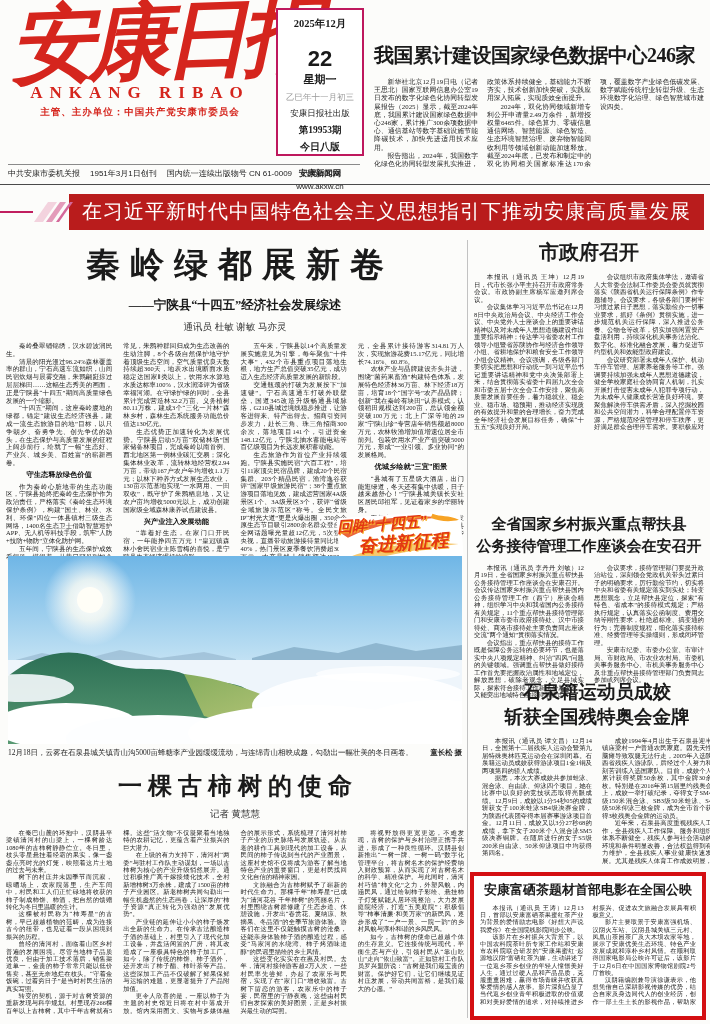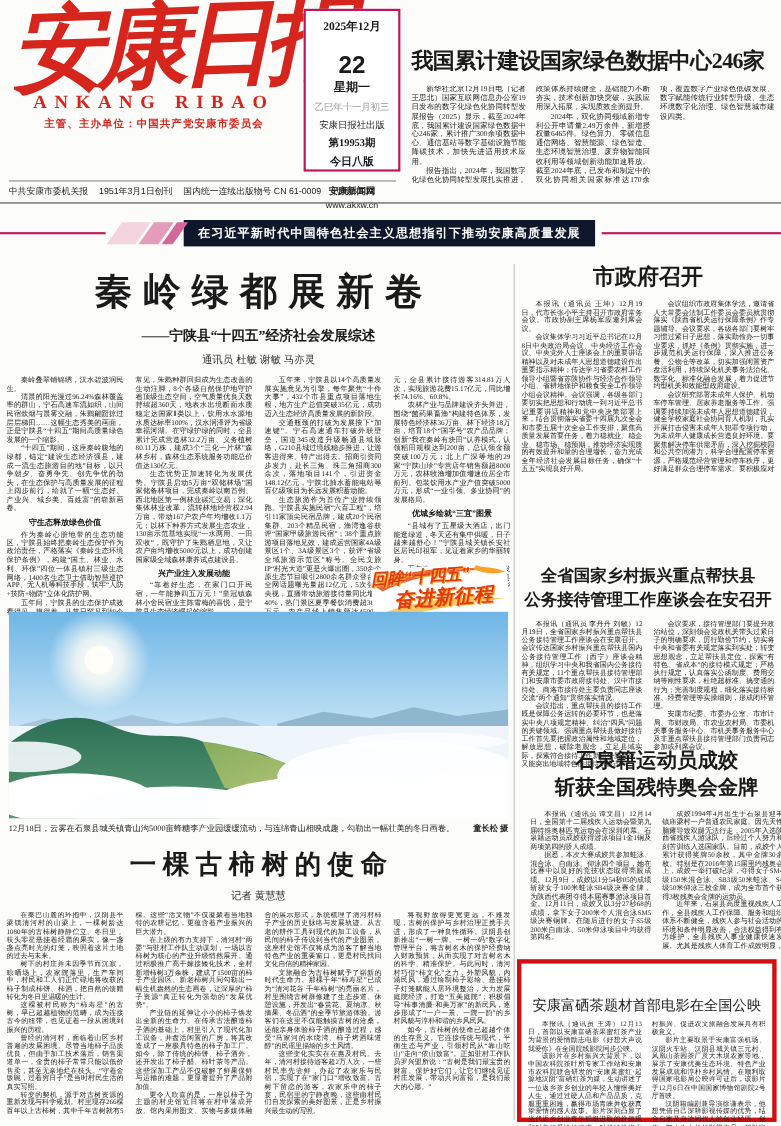--- a/index.html
+++ b/index.html
@@ -43,21 +43,21 @@
   
   .topstory{left:374px;top:42px;width:330px;}
   .topstory h1{font-size:20px;font-weight:900;letter-spacing:-.5px;white-space:nowrap;}
   .topstory .cols{margin-top:9px;columns:3;column-gap:9px;height:96px;font-size:6.8px;line-height:8.2px;}
   .header-rule{left:0;top:184px;width:710px;border-top:1.5px solid #4a4a4a;}
 
   
   .banner{left:0;top:197px;width:710px;height:30px;display:flex;align-items:center;}
   .b-line{height:2px;background:#c01f5f;}
   .b-slash{height:20px;transform:skewX(-35deg);margin-right:3px;}
-  .banner-bar{background:#0f172a;color:#fff;font-weight:700;font-size:11px;
+  .banner-bar{background:#b91c1c;color:#fff;font-weight:400;font-size:20px;
     padding:4px 13px 5px;letter-spacing:1px;white-space:nowrap;}
 
   
   .lead{left:6px;top:238px;width:458px;height:322px;}
   .lead-title{font-size:34px;font-weight:900;text-align:center;letter-spacing:10px;margin-right:-10px;margin-top:4px;}
   .lead-sub{font-family:"Liberation Serif",serif;font-weight:bold;font-size:12.5px;text-align:center;margin-top:9px;}
   .lead-by{font-size:9.5px;text-align:center;margin-top:7px;color:#333;}
   .lead .cols{margin-top:8px;columns:4;column-gap:11px;height:224px;font-size:6.5px;line-height:7.8px;}
   .era-badge{right:2px;bottom:0;width:124px;height:46px;background:#fff;transform:rotate(-4deg);
     text-align:left;}
@@ -85,21 +85,21 @@
   .gov h2{font-size:20px;font-weight:900;text-align:center;line-height:1.25;}
   .gov .cols{margin-top:8px;columns:2;column-gap:10px;height:160px;font-size:6.4px;line-height:7.5px;}
   .reception{left:474px;top:472px;width:230px;margin-top:41px;}
   .reception h2{font-size:15px;font-weight:900;text-align:center;line-height:1.45;white-space:nowrap;}
   .reception .cols{margin-top:7px;columns:2;column-gap:10px;height:140px;font-size:6.4px;line-height:7.5px;}
   .athlete{left:482px;top:680px;width:230px;}
   .athlete h2{font-family:"Liberation Serif",serif;font-size:18.5px;font-weight:900;text-align:center;line-height:1.35;}
   .athlete .cols{margin-top:7px;columns:2;column-gap:10px;height:128px;font-size:6.4px;line-height:7.5px;}
   .moviebox{left:470px;top:872px;width:236px;height:148px;border:4px solid #d40f12;background:#fff;
     box-sizing:border-box;padding:5px 6px;}
-  .moviebox h2{font-size:13px;font-weight:400;text-align:center;white-space:nowrap;margin-top:24px;}
+  .moviebox h2{font-size:13px;font-weight:700;text-align:center;white-space:nowrap;}
   .moviebox .cols{margin-top:5px;columns:2;column-gap:9px;height:108px;font-size:6.2px;line-height:7.2px;}
 </style>
 </head>
 <body>
 
 <div class="abs" style="left:10px;top:2px;width:260px;">
   <div class="mast-title">安康日报</div>
   <div class="mast-latin">ANKANG RIBAO</div>
   <div class="mast-super">主管、主办单位：中国共产党安康市委员会</div>
 </div>

